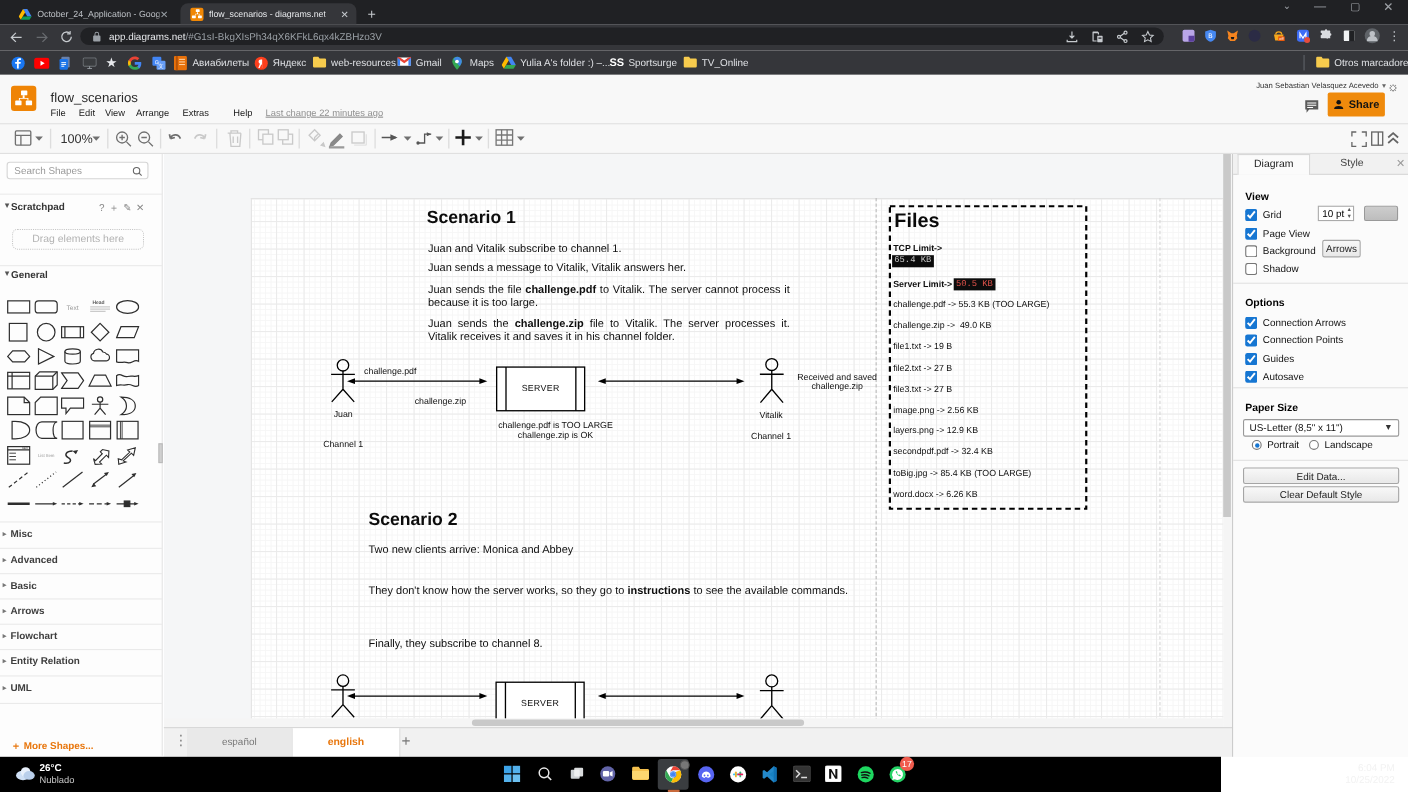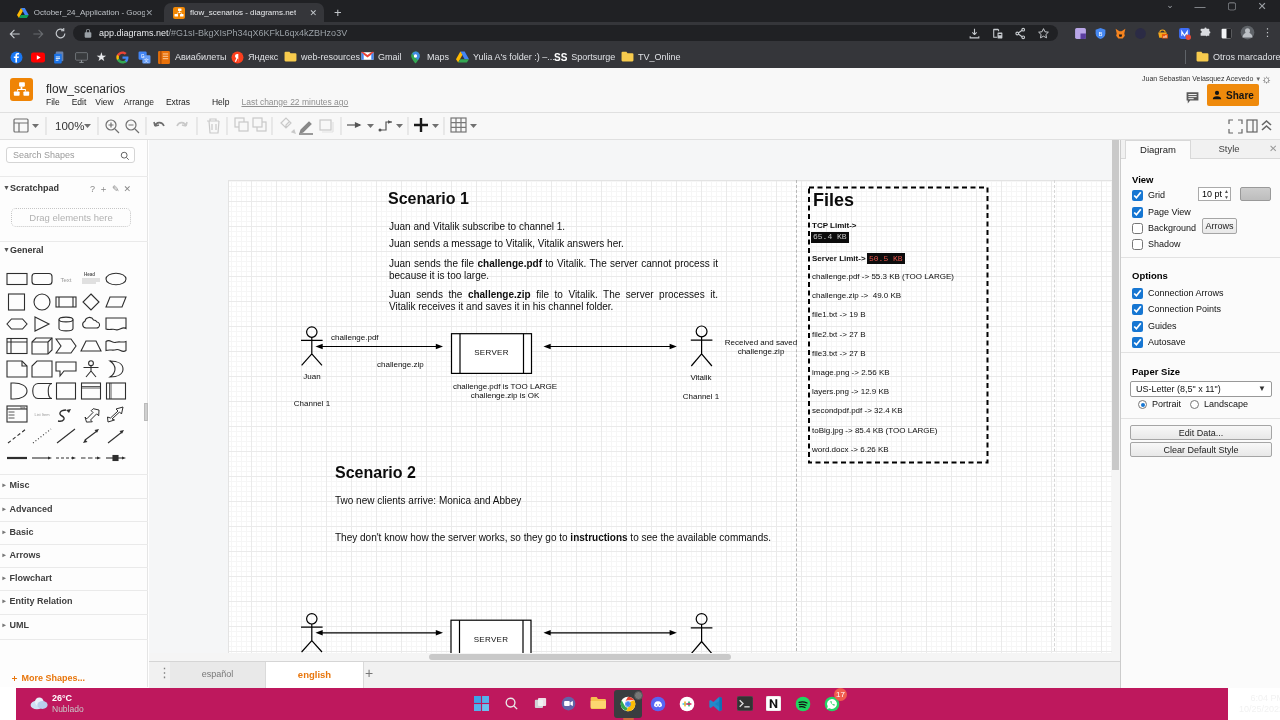--- a/index.html
+++ b/index.html
@@ -46,21 +46,21 @@
 .lbl { position:absolute; font-size:8px; line-height:9.4px; color:#0e0e0e; white-space:nowrap; }
 .fit { position:absolute; left:663px; font-size:8px; color:#0e0e0e; white-space:nowrap; }
 .cb { position:absolute; width:11px; height:11px; accent-color:#1676d2; margin:0; }
 .rl { position:absolute; font-size:9px; color:#111; }
 .tbi { position:absolute; top:8px; }
 .sarr { position:absolute; left:-7px; top:0.5px; color:#777; font-size:6.5px; }
 #shapes { display:grid; grid-template-columns:repeat(5,24.6px); grid-auto-rows:22.4px; }
 #shapes > div { display:flex; align-items:center; justify-content:center; }
 
 
-#taskbar { position:absolute; left:16px; top:688px; width:1212px; height:32px; background:#be185d; color:#fff; }
+#taskbar { position:absolute; left:0; top:688px; width:1110px; height:32px; background:#000000; color:#fff; }
 </style>
 </head>
 <body>
 <div id="stage">
   <div id="tabbar">
     <div id="tab1" class="tab">
       <svg style="margin-left:9px" width="12" height="12" viewBox="0 0 24 24">
           <path fill="#4285f4" d="M8 2h8l8 14h-8z"></path>
           <path fill="#ffba00" d="M8 2L0 16l4 6 8-14z"></path>
           <path fill="#0f9d58" d="M4 22l4-6h16l-4 6z"></path>
@@ -640,20 +640,21 @@
     <div class="pgline" style="left:647px"></div>
     <div class="pgline" style="left:905px;border-left:1px dashed #d6d6d6"></div>
     <div class="abs" style="left:239px;top:50px;font-size:16px;font-weight:bold;color:#0c0c0c">Scenario 1</div>
     <div class="para" style="top:80.5px">Juan and Vitalik subscribe to channel 1.</div>
     <div class="para" style="top:98.4px">Juan sends a message to Vitalik, Vitalik answers her.</div>
     <div class="para" style="top:118.3px">Juan sends the file <b>challenge.pdf</b> to Vitalik. The server cannot process it because it is too large.</div>
     <div class="para" style="top:149.2px">Juan sends the <b>challenge.zip</b> file to Vitalik. The server processes it. Vitalik receives it and saves it in his channel folder.</div>
     <div class="abs" style="left:186px;top:324px;font-size:16px;font-weight:bold;color:#0c0c0c">Scenario 2</div>
     <div class="para2" style="top:354.7px">Two new clients arrive: Monica and Abbey</div>
     <div class="para2" style="top:392.1px">They don't know how the server works, so they go to <b>instructions</b> to see the available commands.</div>
+    <div class="para2" style="top:440.4px">Finally, they subscribe to channel 8.</div>
     <svg class="abs" style="left:0;top:0" width="971" height="521" viewBox="0 0 971 521" fill="none" stroke="#000" stroke-width="1.2">
 
       <g id="actor1">
           <circle cx="162.8" cy="192.1" r="5.2"></circle>
           <path d="M162.8 197.3v16.6M152 200.4h21.6M162.8 213.9l-10.2 11.4M162.8 213.9l10.2 11.4"></path>
         </g>
 
       <g>
           <line x1="172.5" y1="206.5" x2="288" y2="206.5"></line>
           <path d="M166.5 206.5l7.2-2.7v5.4z" fill="#000" stroke="none"></path>

